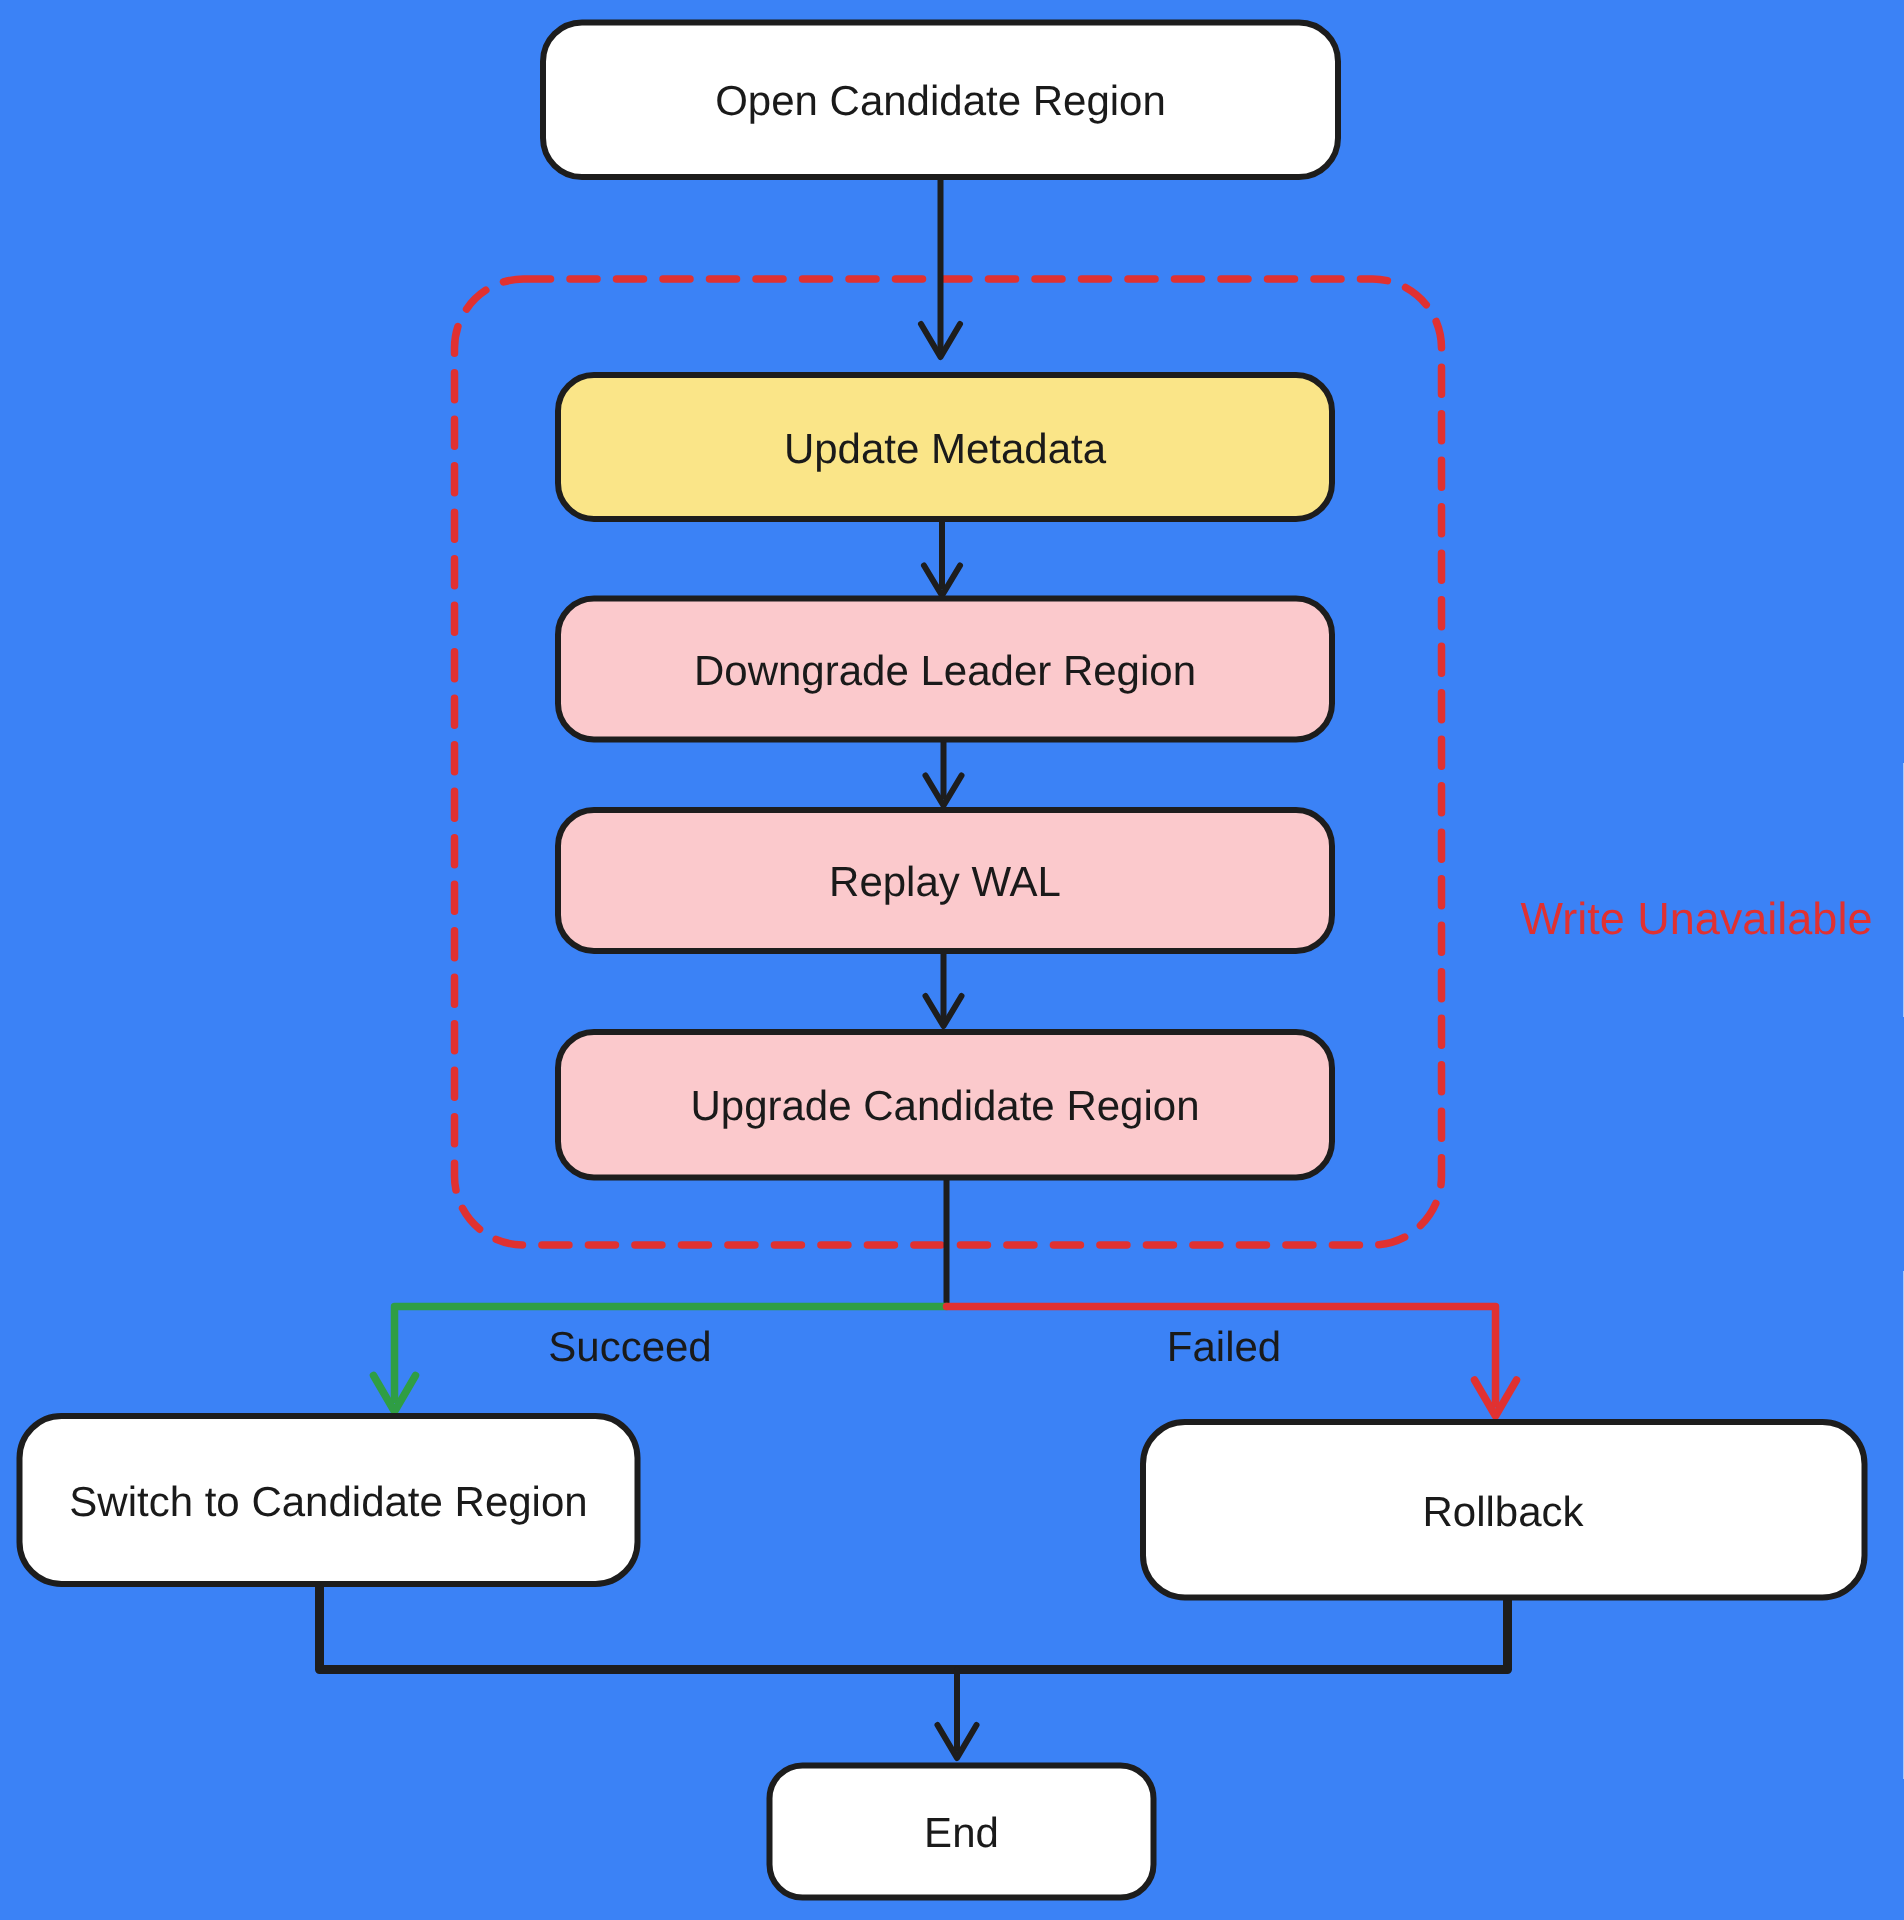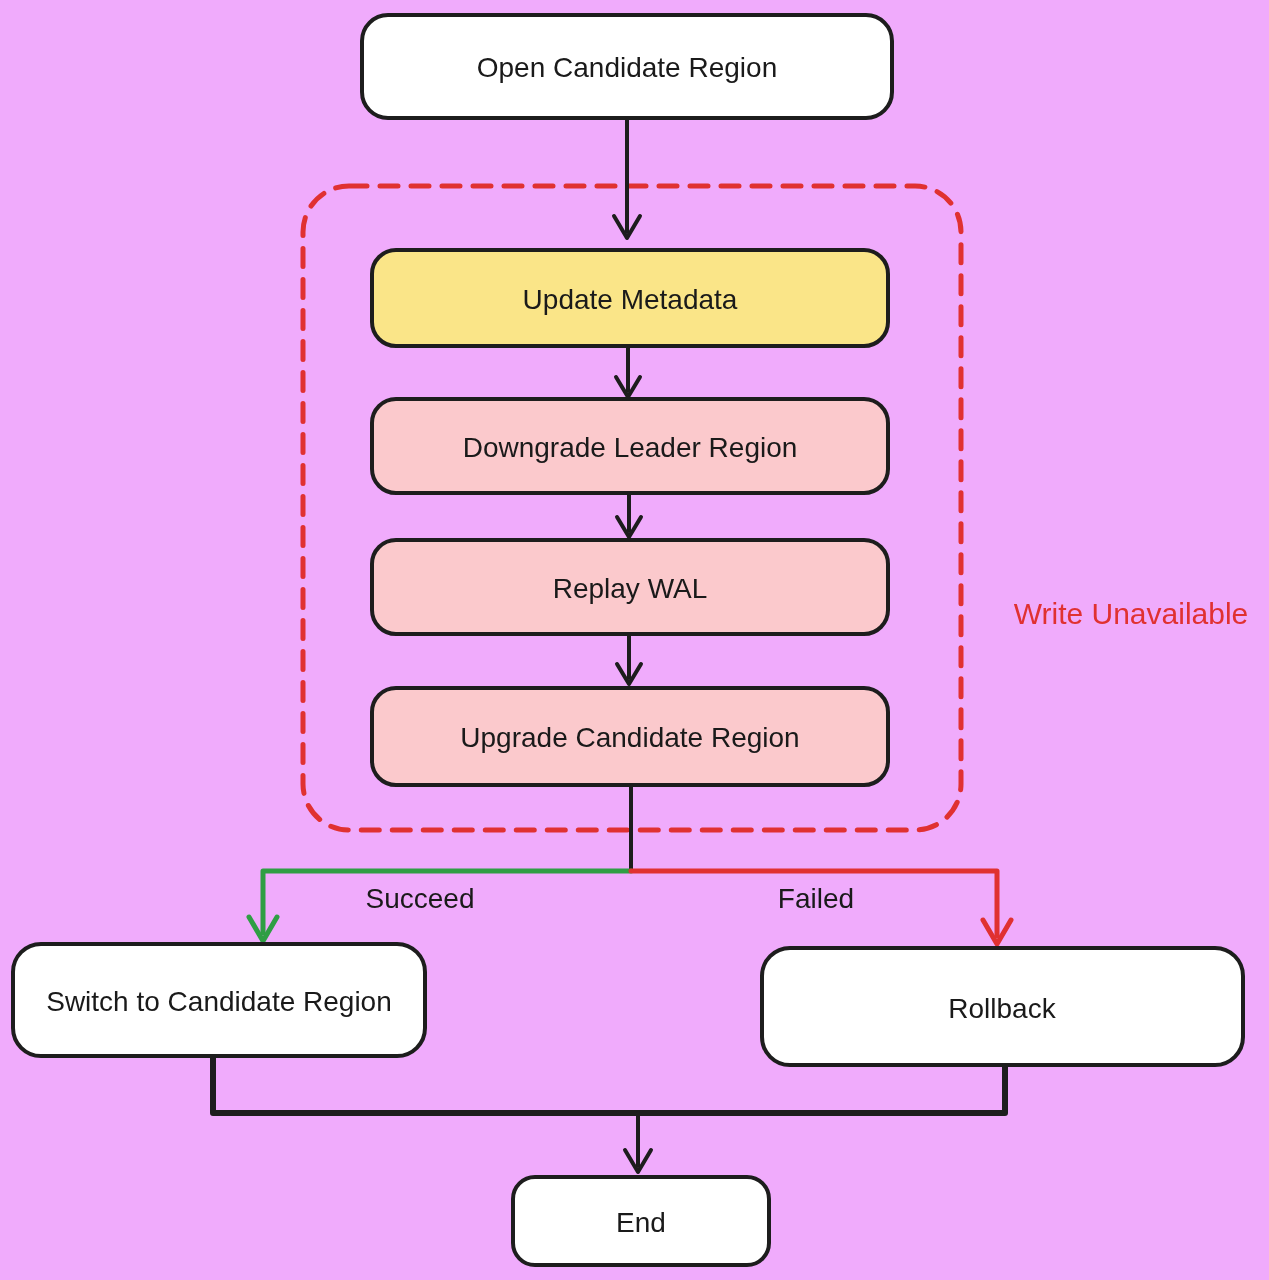--- a/index.html
+++ b/index.html
@@ -8,21 +8,21 @@
     background: #ffffff;
     width: 1269px;
     height: 1280px;
     overflow: hidden;
     font-family: "Liberation Sans", sans-serif;
   }
   .canvas {
     position: relative;
     width: 1269px;
     height: 1280px;
-    background: #f0abfc;
+    background: #3b82f6;
   }
   svg { display: block; }
 
   
   .node {
     fill: var(--white-fill, #ffffff);
     stroke: var(--stroke, #1d1d1d);
     stroke-width: 4;
   }
   .node.yellow { fill: var(--yellow-fill, #FAE588); }

